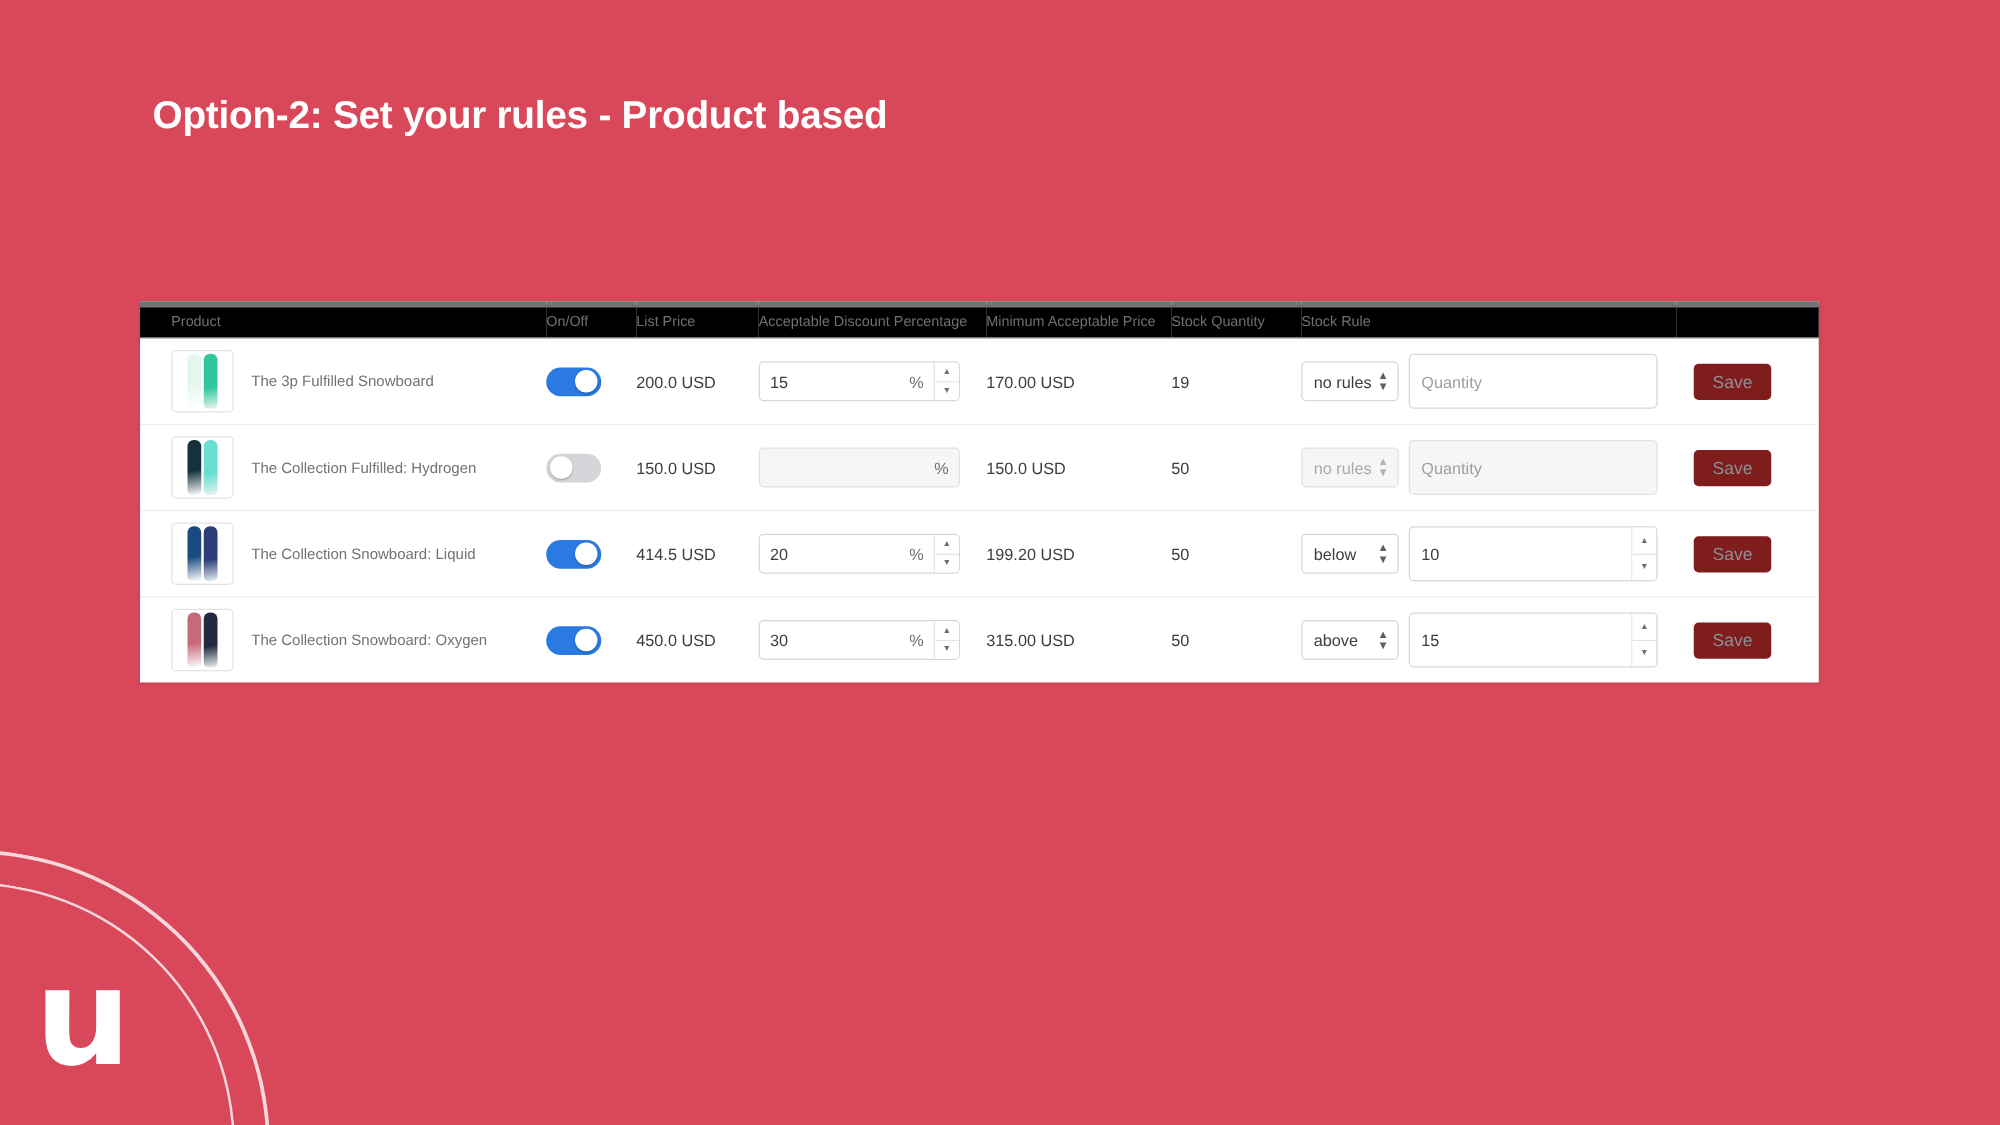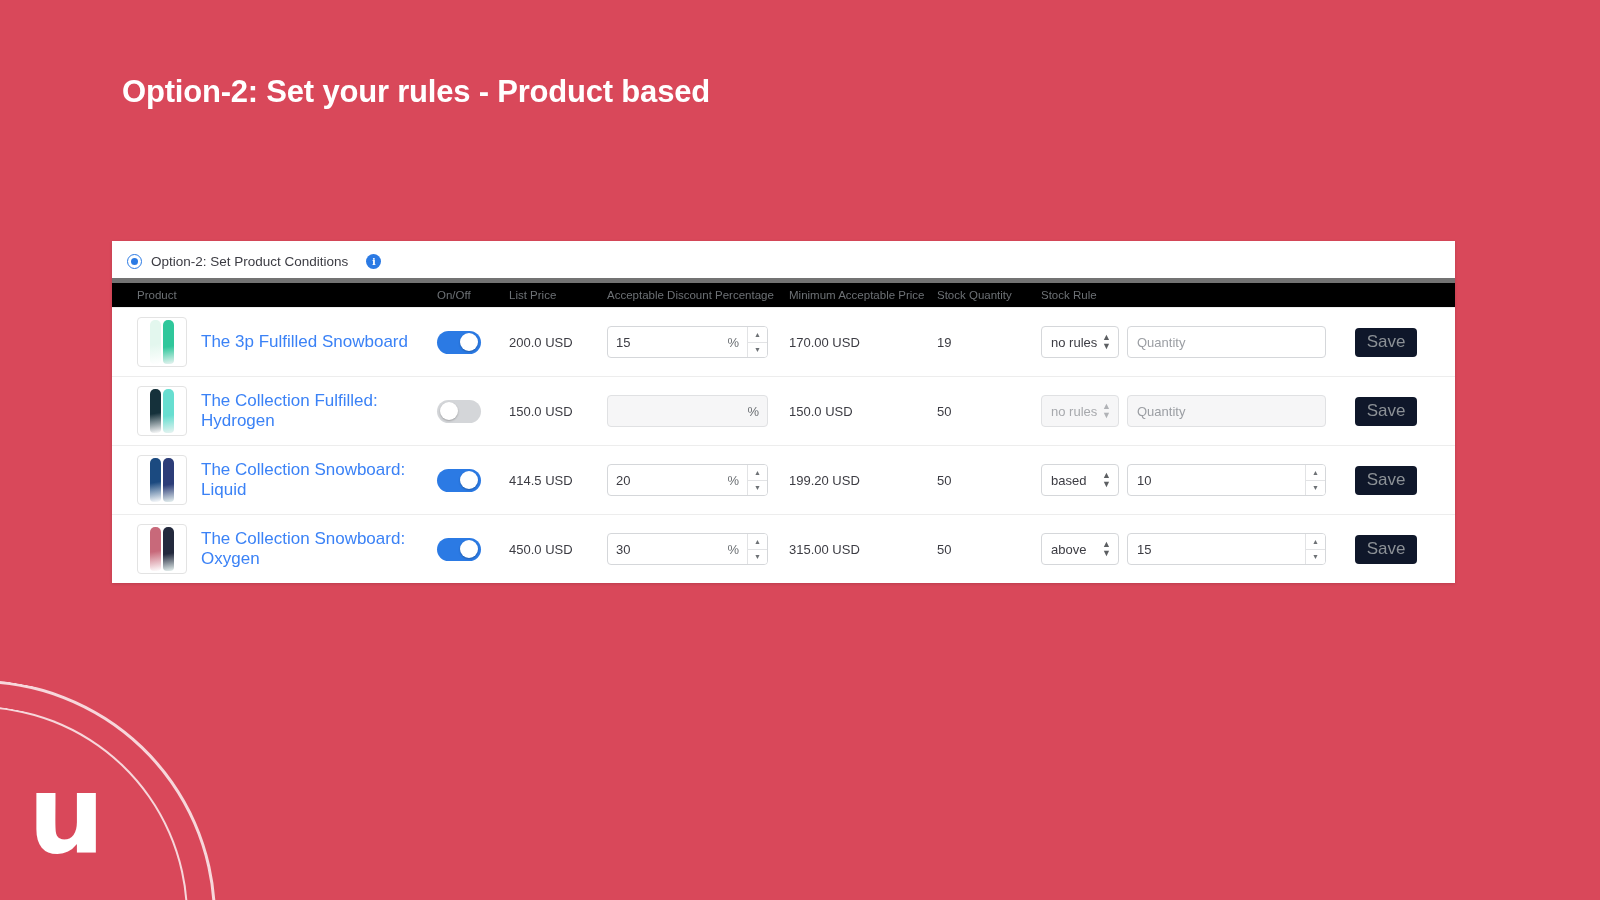--- a/index.html
+++ b/index.html
@@ -218,21 +218,21 @@
     overflow: hidden;
     flex: none;
     padding: 3px 0;
     box-sizing: border-box;
   }
   .board {
     width: 11px;
     height: 44px;
     border-radius: 5px 5px 4px 4px;
   }
-  .product-name { font-size: 17px; color: #3b82f6; }
+  .product-name { font-size: 12px; color: #737373; }
 
   
   .toggle {
     width: 44px;
     height: 23px;
     border-radius: 12px;
     position: relative;
     cursor: pointer;
     display: block;
   }
@@ -316,21 +316,21 @@
     cursor: pointer;
   }
   .rule-select.disabled { background: #f6f6f7; border-color: #e0e1e3; color: #a7a9ad; }
   .sel-caret { font-size: 9px; line-height: 1; color: #5c5f62; }
   .rule-select.disabled .sel-caret { color: #b0b2b6; }
 
   .qty-wrap {
     display: flex;
     align-items: stretch;
     width: 199px;
-    height: 32px;
+    height: 44px;
     border: 1px solid #d5d7da;
     border-radius: 4px;
     box-sizing: border-box;
     overflow: hidden;
     background: #fff;
     margin-left: 8px;
   }
   .qty-wrap.disabled { background: #f6f6f7; border-color: #e0e1e3; }
   .qty-val {
     flex: 1;
@@ -343,51 +343,44 @@
     font-family: "Liberation Sans", sans-serif;
     min-width: 0;
   }
   .qty-val::placeholder { color: #9b9ea3; }
 
   .stockrule-cell { display: flex; align-items: center; }
 
   .save-btn {
     width: 62px;
     height: 29px;
-    background: #0f172a;
+    background: #7f1d1d;
     border: none;
     border-radius: 4px;
-    font-size: 17px;
+    font-size: 14px;
     color: #8c9196;
     cursor: pointer;
     font-family: "Liberation Sans", sans-serif;
     display: block;
     margin-left: 14px;
   }
 </style>
 </head>
 <body>
 
 <div class="bg-arcs">
   <div class="arc arc-outer"></div>
   <div class="arc arc-inner"></div>
 </div>
 <div class="brand-logo">u</div>
 
 <div class="slide-title">Option-2: Set your rules - Product based</div>
 
 <div class="card">
 
-  <div class="card-header">
-    <span class="radio">
-        <span class="dot"></span>
-      </span>
-    <span class="card-header-label">Option-2: Set Product Conditions</span>
-    <span class="info-icon">i</span>
-  </div>
 
 
   <table class="products">
     <thead>
       <tr>
         <th class="c-product">Product</th>
         <th class="c-onoff">On/Off</th>
         <th class="c-list">List Price</th>
         <th class="c-disc">Acceptable Discount Percentage</th>
         <th class="c-minprice">Minimum Acceptable Price</th>
@@ -506,21 +499,21 @@
         <div class="spin-btn up">▲</div>
         <div class="spin-btn down">▼</div>
       </div>
       </div>
     </td>
     <td>199.20 USD</td>
     <td>50</td>
     <td>
       <div class="stockrule-cell">
         <div class="rule-select">
-          <span>based</span>
+          <span>below</span>
           <span class="sel-caret">▲<br>▼</span>
         </div>
         <div class="qty-wrap">
           <input class="qty-val" type="text" placeholder="Quantity" value="10" style="">
           <div class="spinner">
         <div class="spin-btn up">▲</div>
         <div class="spin-btn down">▼</div>
       </div>
         </div>
       </div>

